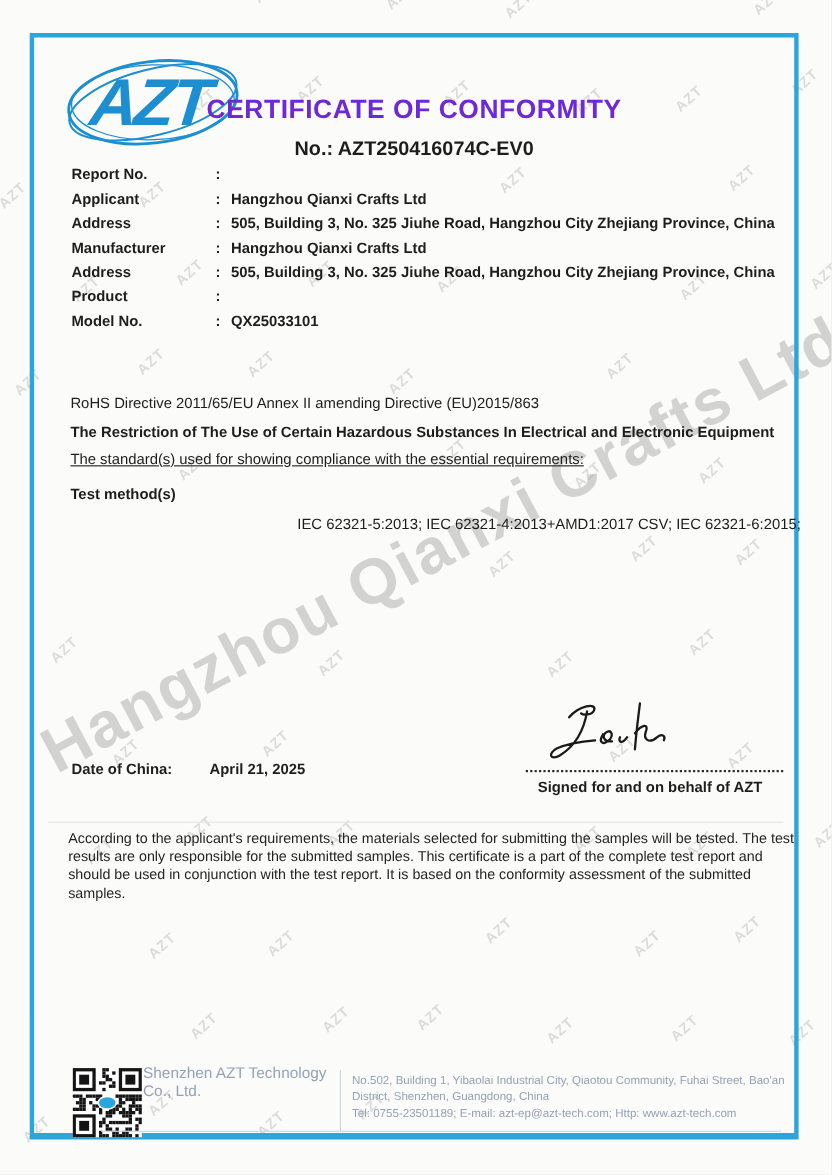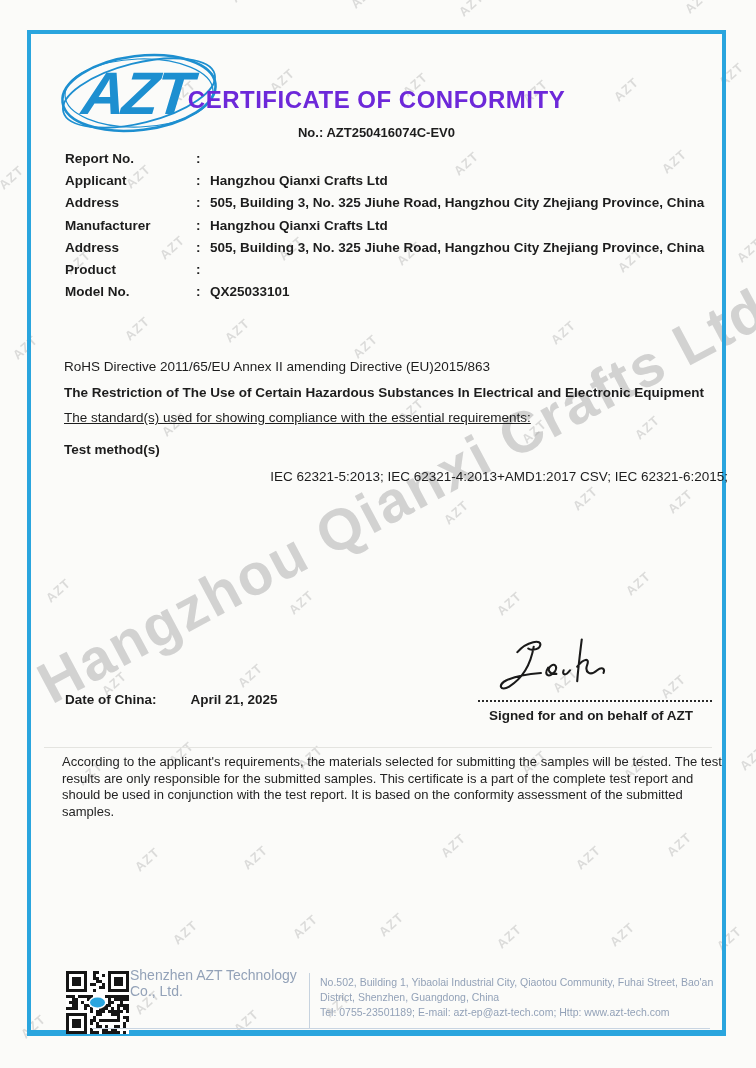--- a/index.html
+++ b/index.html
@@ -28,21 +28,21 @@
   }
   .content { position:absolute; inset:0; z-index:2; }
   
   .logo { position:absolute; left:58px; top:38px; width:162px; height:110px; }
   .title {
     position:absolute; left:27px; top:86px; width:699px; text-align:center;
     font-size:24px; font-weight:bold; letter-spacing:.5px; color:#6d28d9;
   }
   .cert-no {
     position:absolute; left:27px; top:125px; width:699px; text-align:center;
-    font-size:13px; font-weight:bold;
+    font-size:18px; font-weight:bold;
   }
   
   .fields { position:absolute; left:65px; top:147px; width:648px; font-size:13.5px; font-weight:bold; }
   .field-row { display:grid; grid-template-columns:131px 14px auto; height:22.3px; align-items:center; }
   
   .bodytext { position:absolute; left:64px; top:331px; width:664px; font-size:13.5px; }
   .bodytext .intro { line-height:23px; }
   .bodytext .directive { font-weight:normal; margin-top:28px; }
   .bodytext .directive-desc { font-weight:bold; margin-top:11px; }
   .bodytext .std-note { margin-top:10px;text-decoration:underline; }

